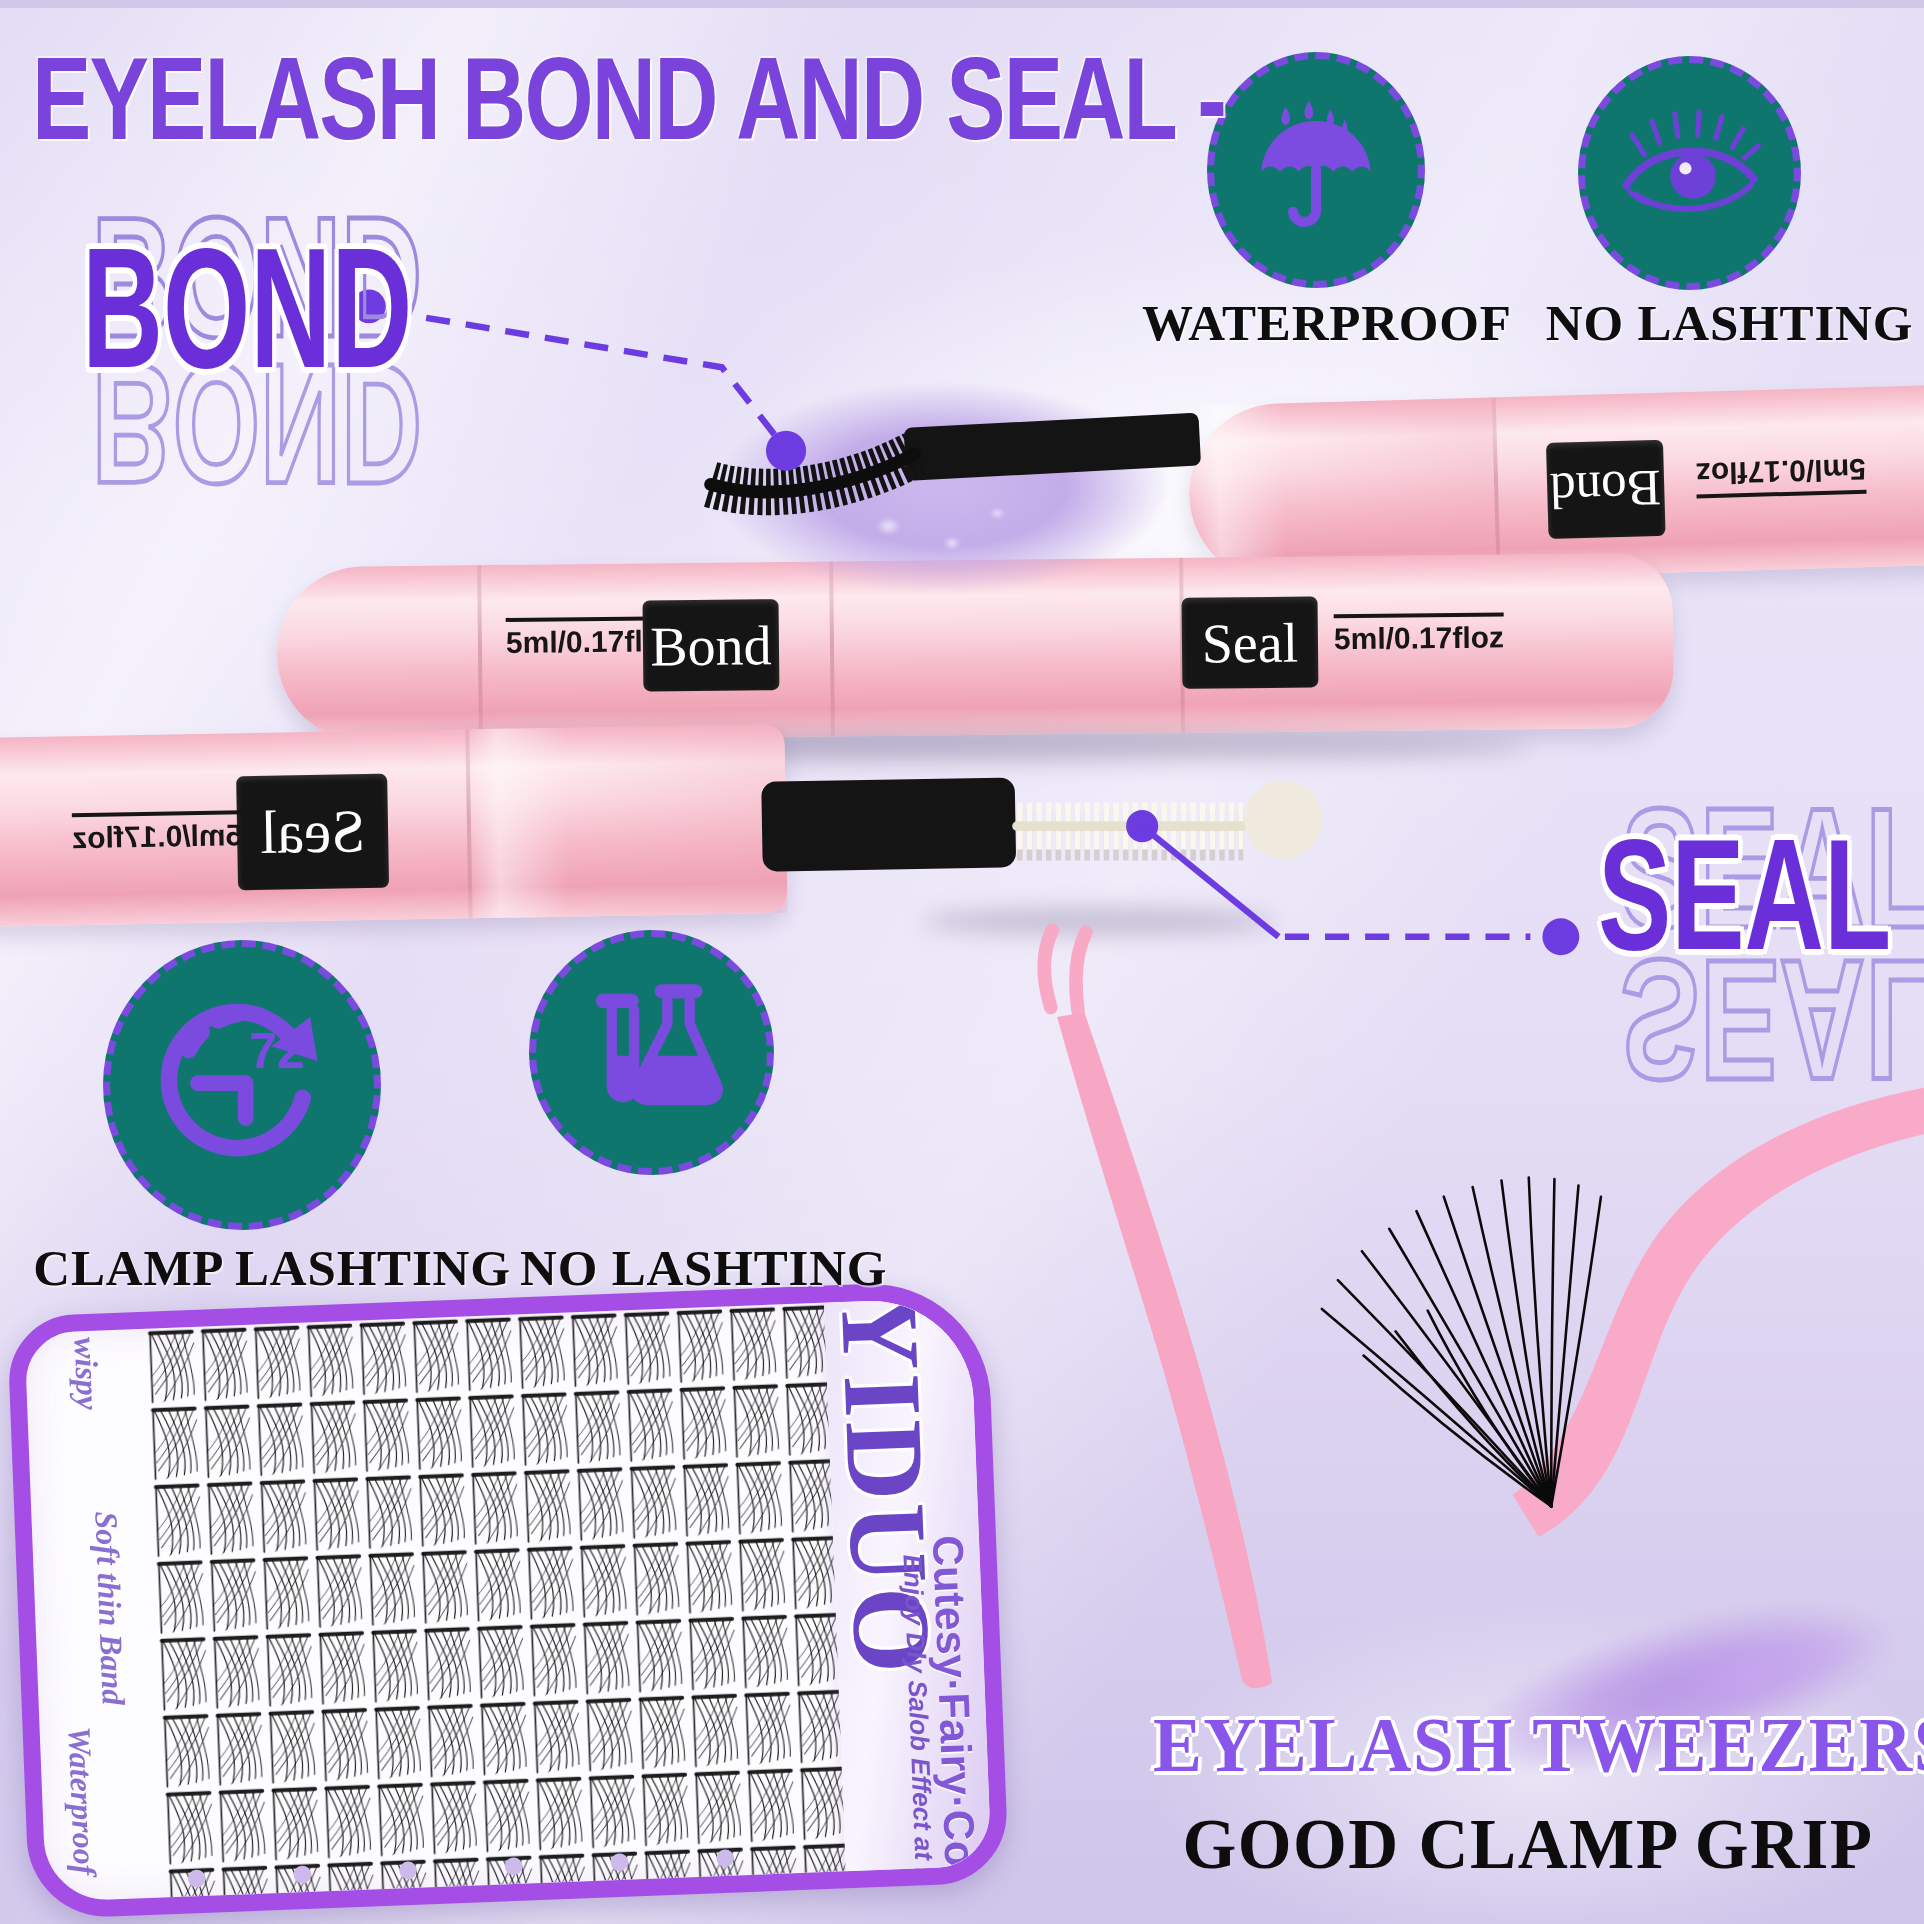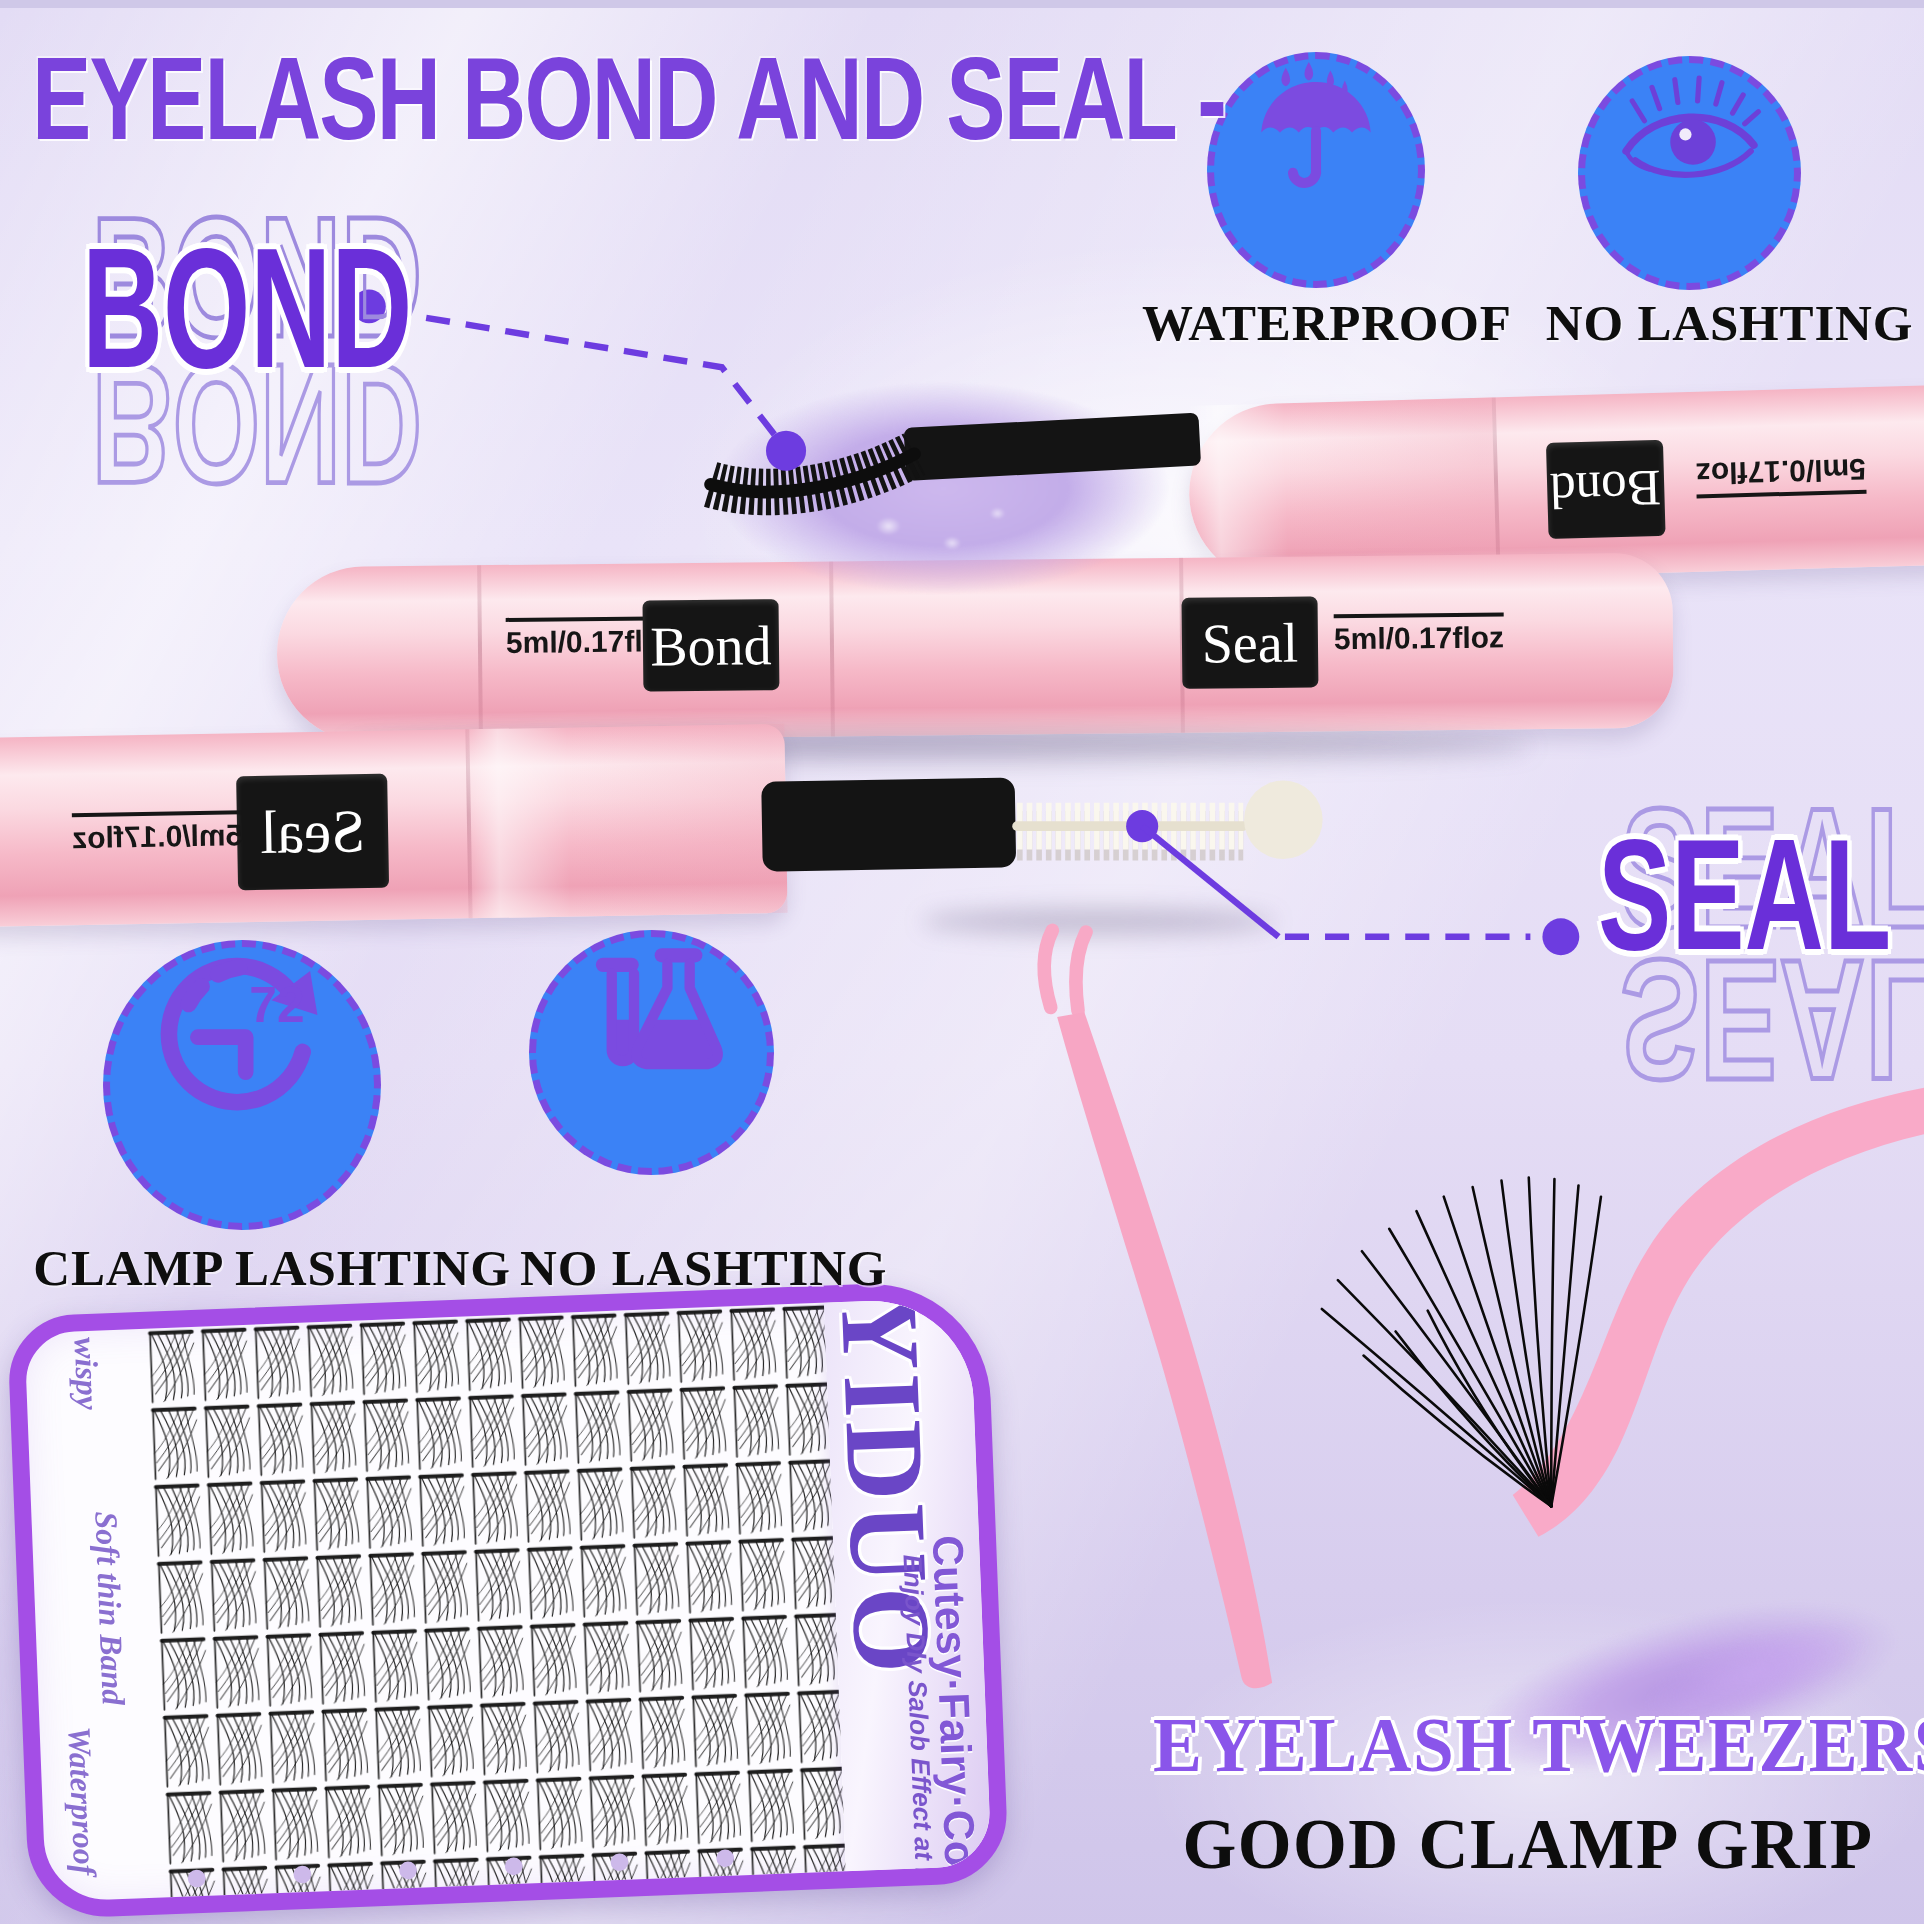--- a/index.html
+++ b/index.html
@@ -21,22 +21,22 @@
   .echo-text{font-family:"Liberation Sans",sans-serif;font-weight:bold;font-size:212px;
     fill:none;stroke:#9d8ade;stroke-width:6px;}
   .echo-text.light{stroke:#ab9ae4;}
   .callout{position:absolute;z-index:46;font-weight:bold;line-height:1;white-space:nowrap;
     color:#6a2fd9;transform-origin:left top;
     text-shadow:6.4px 0 0 #fff,-6.4px 0 0 #fff,0 6.4px 0 #fff,0 -6.4px 0 #fff,
       4.8px 4.8px 0 #fff,-4.8px 4.8px 0 #fff,4.8px -4.8px 0 #fff,-4.8px -4.8px 0 #fff;}
   .bond-callout{left:82px;top:215px;font-size:170px;transform:scaleX(.66);}
   .seal-callout{left:1598px;top:808px;font-size:157px;transform:scaleX(.70);}
   
-  .feature-circle{position:absolute;z-index:40;background:#3b82f6;border:7.2px dashed #7b4be0;
-    border-radius:50%;box-sizing:border-box;display:flex;justify-content:center;text-decoration:underline;}
+  .feature-circle{position:absolute;z-index:40;background:#0f766e;border:7.2px dashed #7b4be0;
+    border-radius:50%;box-sizing:border-box;display:flex;align-items:center;justify-content:center;text-decoration:underline;}
   .feature-label{position:absolute;z-index:41;font-family:"Liberation Serif",serif;font-weight:bold;
     color:#0e0e0e;font-size:51px;letter-spacing:0.8px;text-align:center;white-space:nowrap;line-height:1;
     text-shadow:1.6px 1.6px 0 rgba(255,255,255,.55);}
   
   .tube{position:absolute;box-sizing:border-box;
     background:linear-gradient(180deg,#f5b4c4 0%,#fde9ee 20%,#fbd9e1 38%,#f6b9c8 62%,#efa2b6 84%,#f9ced8 100%);
     box-shadow:0 11.2px 19px rgba(90,70,130,.18);}
   .seam{position:absolute;top:0;bottom:0;width:4px;
     background:linear-gradient(180deg,rgba(130,40,70,.10),rgba(130,40,70,.26) 45%,rgba(130,40,70,.08));}
   .capband{position:absolute;top:0;bottom:0;

